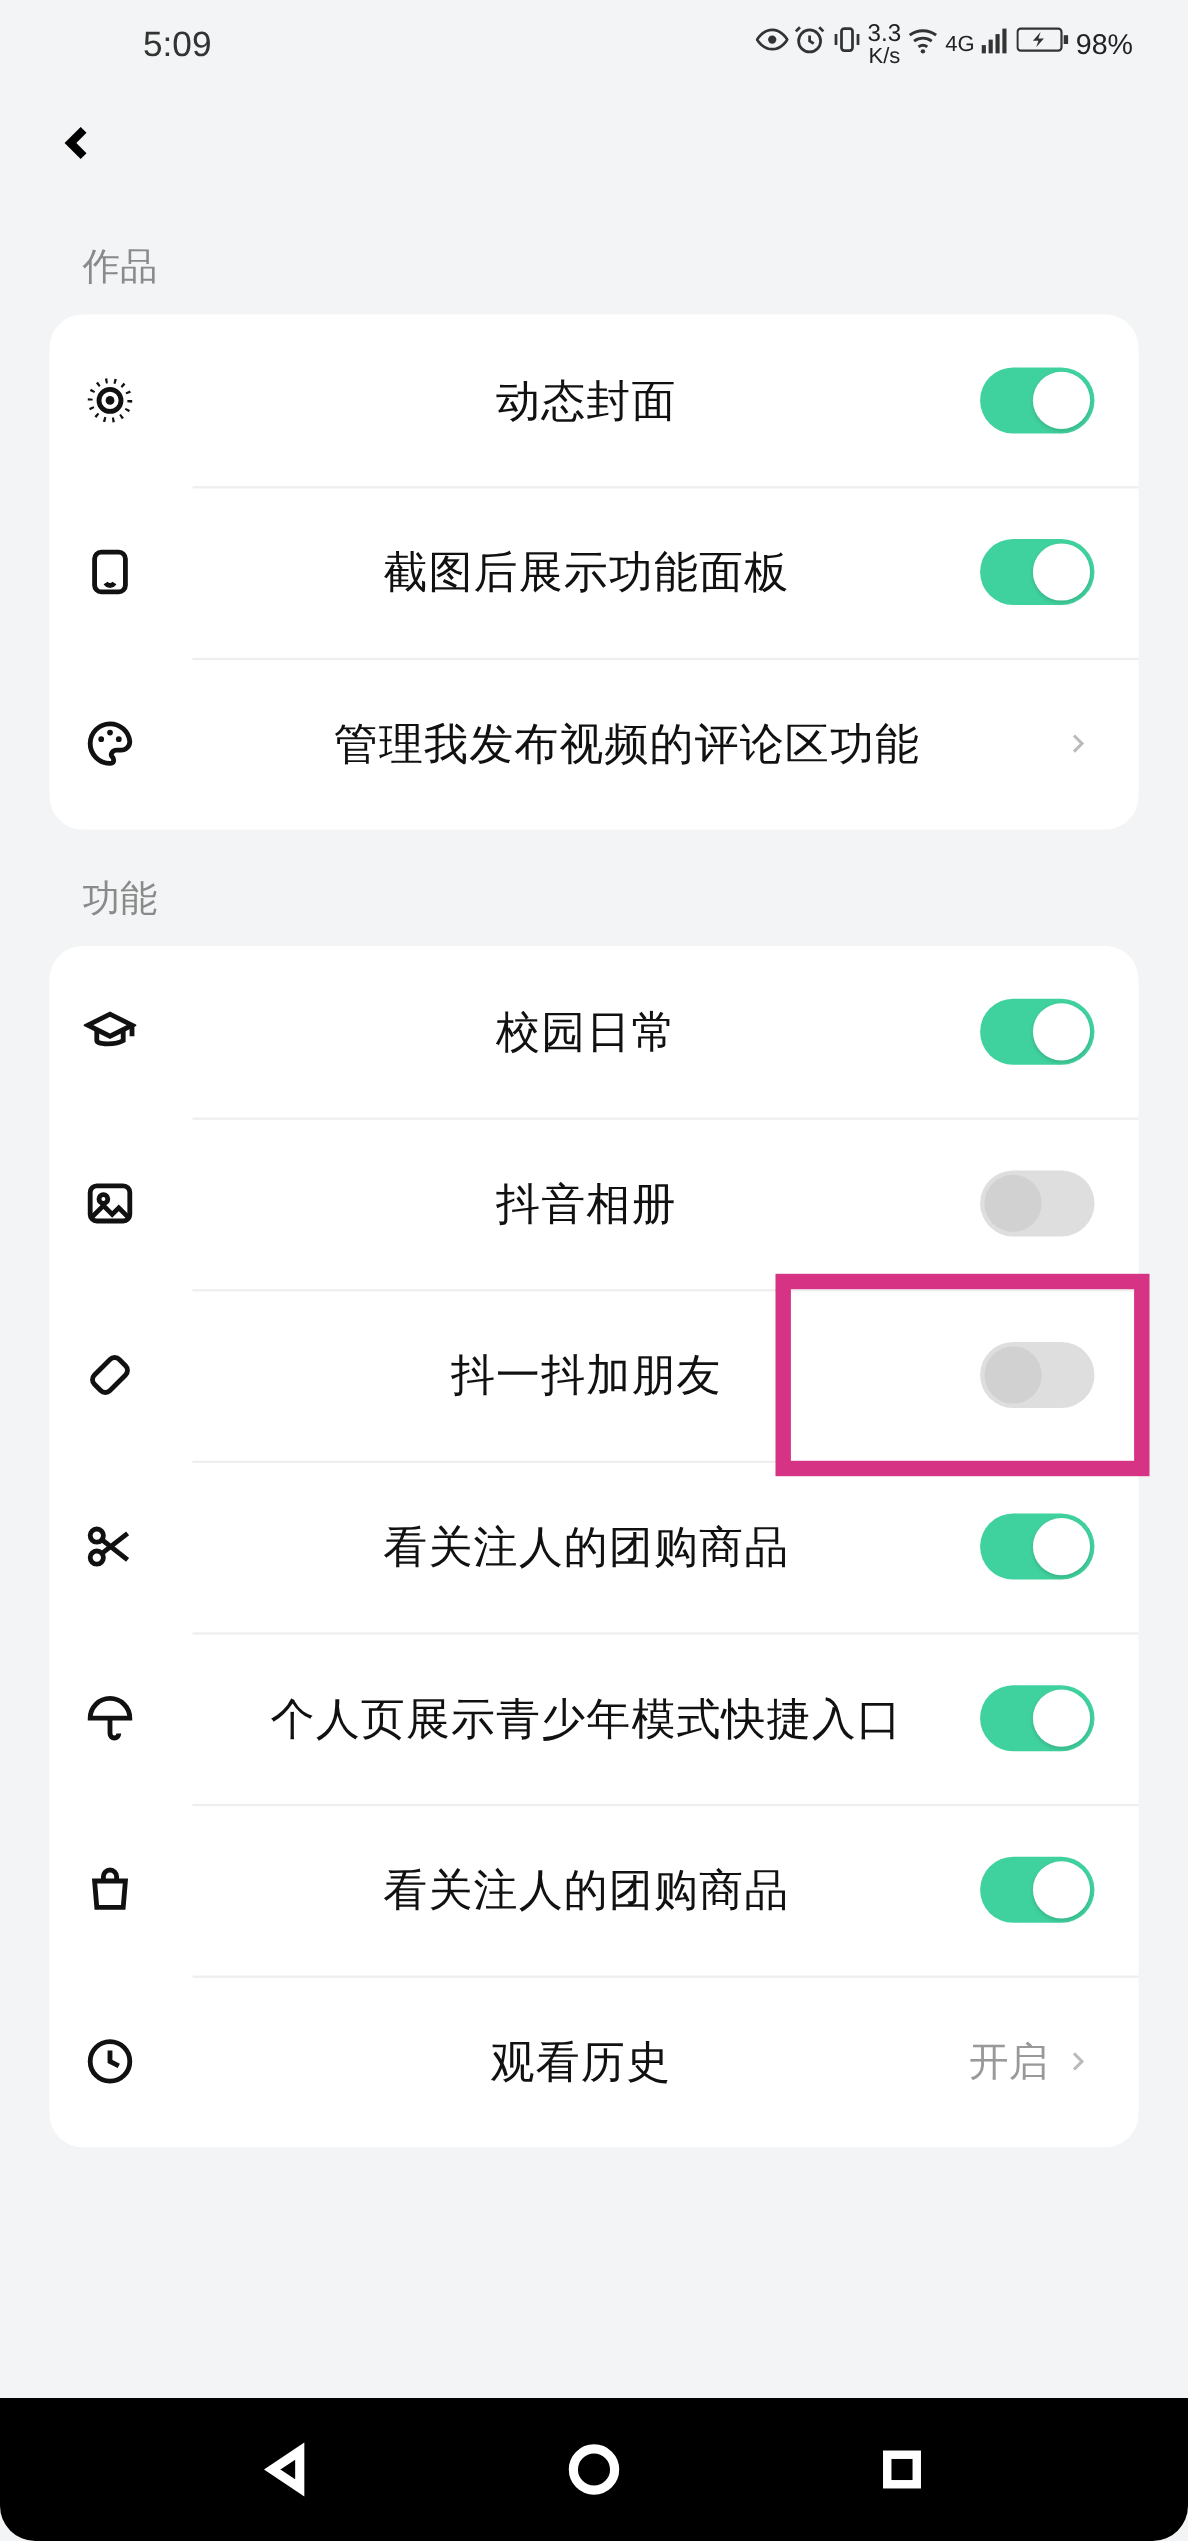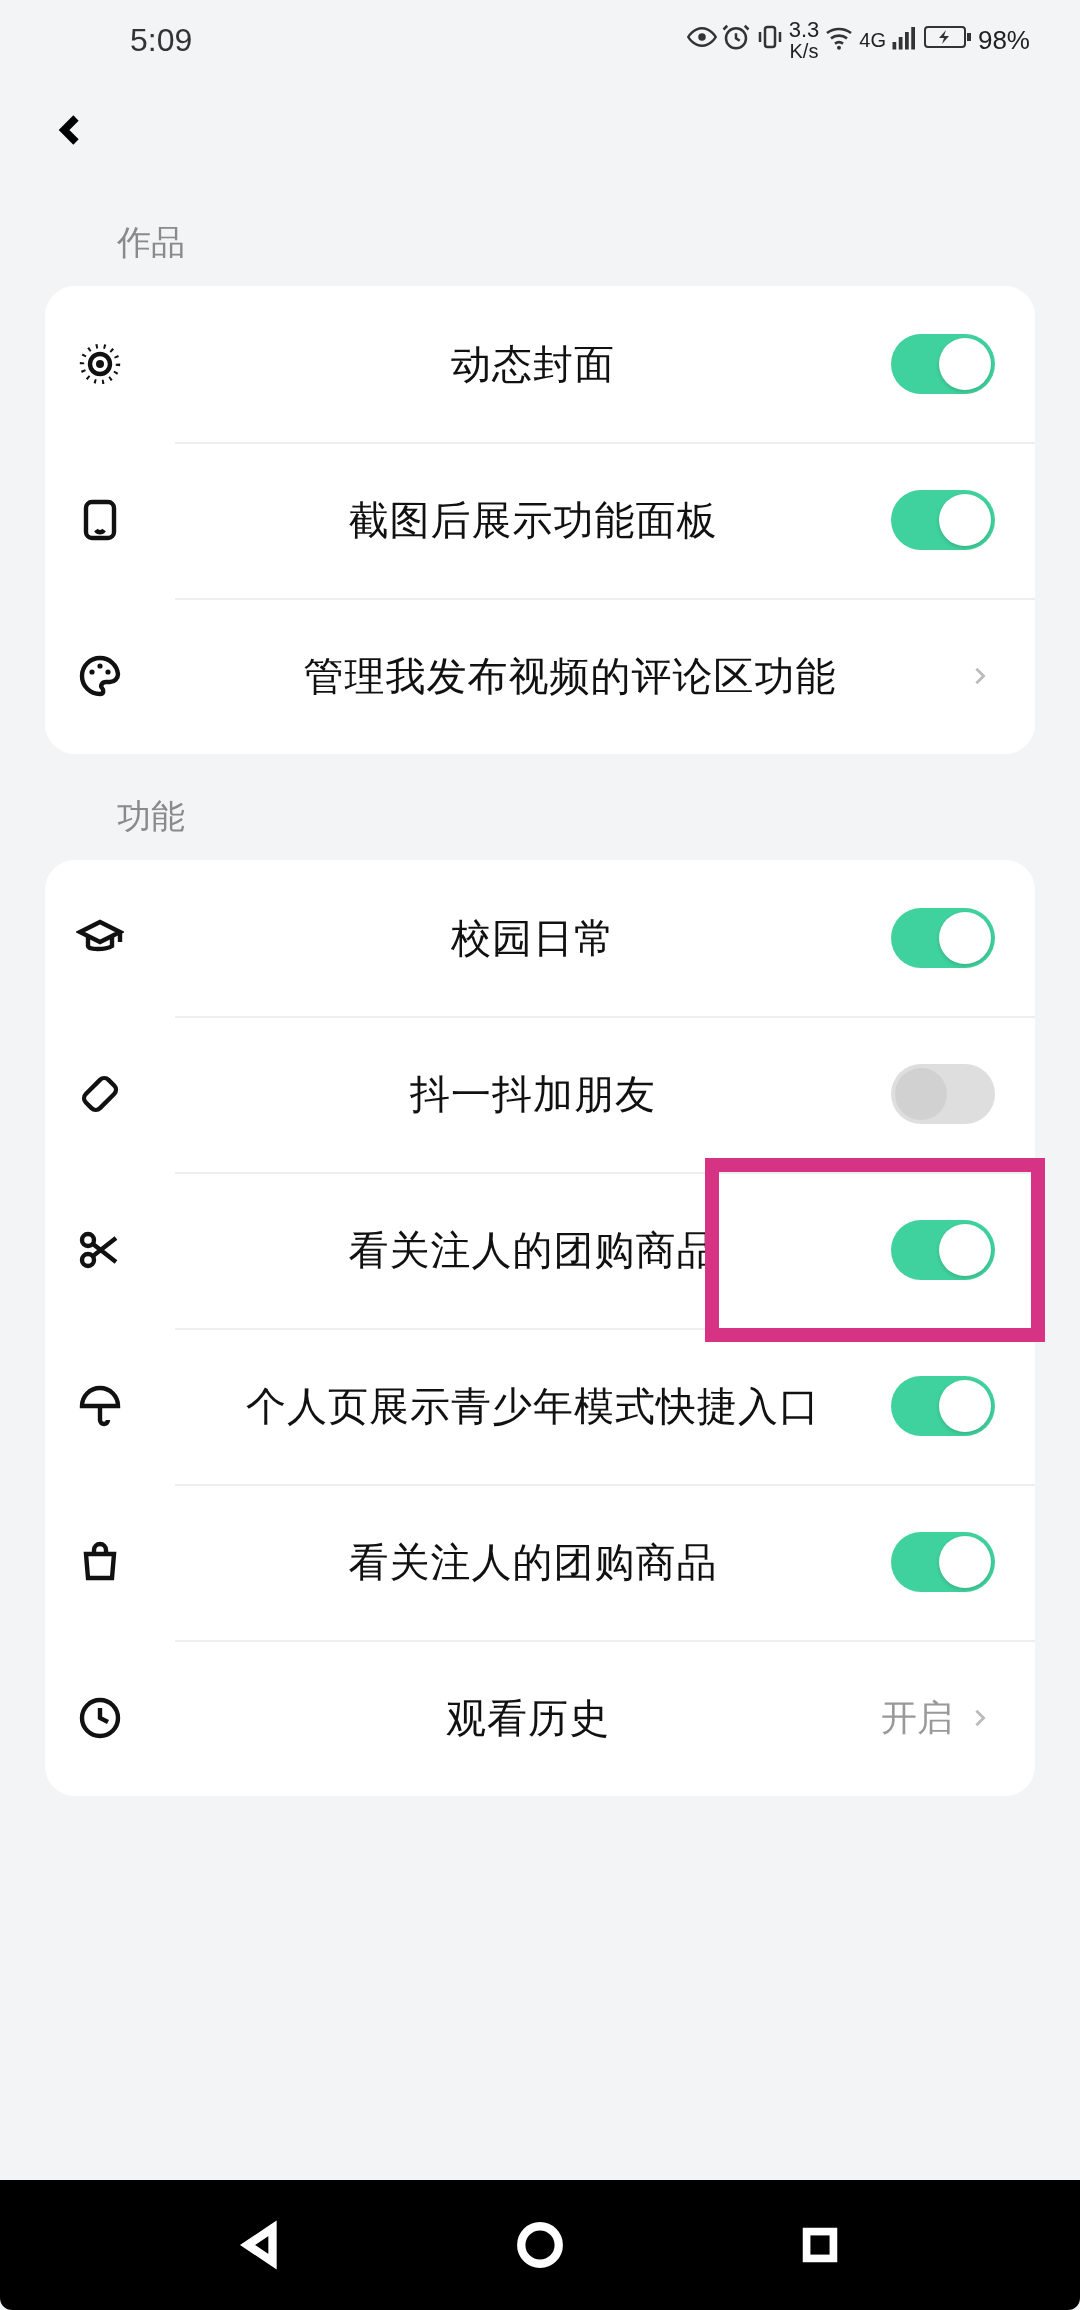--- a/index.html
+++ b/index.html
@@ -7,21 +7,21 @@
     width: 1080px;
     height: 2310px;
     background: #f3f4f5;
     font-family: -apple-system, "PingFang SC", "Microsoft YaHei", sans-serif;
     overflow: hidden;
   }
   .phone-frame {
     width: 1080px;
     height: 2310px;
     position: relative;
-    border-radius: 12px;
+    border-radius: 32px;
     overflow: hidden;
     background: #f3f4f5;
   }
   
   .status-bar {
     height: 80px;
     display: flex;
     align-items: center;
     padding: 0 50px 0 130px;
     font-size: 30px;
@@ -55,21 +55,20 @@
     font-size: 46px;
     font-weight: 600;
     color: #111;
     letter-spacing: 2px;
   }
   
   .section-header {
     font-size: 34px;
     color: #8a8a8a;
     padding: 40px 0 20px 75px;
-    margin-left: 42px;
   }
   .card {
     background: #fff;
     margin: 0 45px;
     border-radius: 30px;
     overflow: hidden;
   }
   .row {
     display: flex;
     align-items: center;
@@ -282,20 +281,33 @@
             <path d="M2 9l10-5 10 5-10 5z"></path>
             <path d="M6 11v5c0 2 9 2 12 0v-5M22 9v5"></path>
           </svg>
       </div>
       <div class="row-label">校园日常</div>
       <div class="toggle on">
           <div class="toggle-knob"></div>
         </div>
     </div>
 
+    <div class="row" id="row-album">
+      <div class="row-icon">
+        <svg viewBox="0 0 24 24">
+            <rect x="3" y="4" width="18" height="16" rx="3"></rect>
+            <circle cx="9" cy="10" r="2"></circle>
+            <path d="M4 18l5-5 4 4 3-3 4 4"></path>
+          </svg>
+      </div>
+      <div class="row-label">抖音相册</div>
+      <div class="toggle off">
+          <div class="toggle-knob"></div>
+        </div>
+    </div>
 
     <div class="row">
       <div class="row-icon">
         <svg viewBox="0 0 24 24">
             <rect x="7" y="4" width="10" height="16" rx="3" transform="rotate(45 12 12)"></rect>
           </svg>
       </div>
       <div class="row-label">抖一抖加朋友</div>
       <div class="toggle off">
           <div class="toggle-knob"></div>

